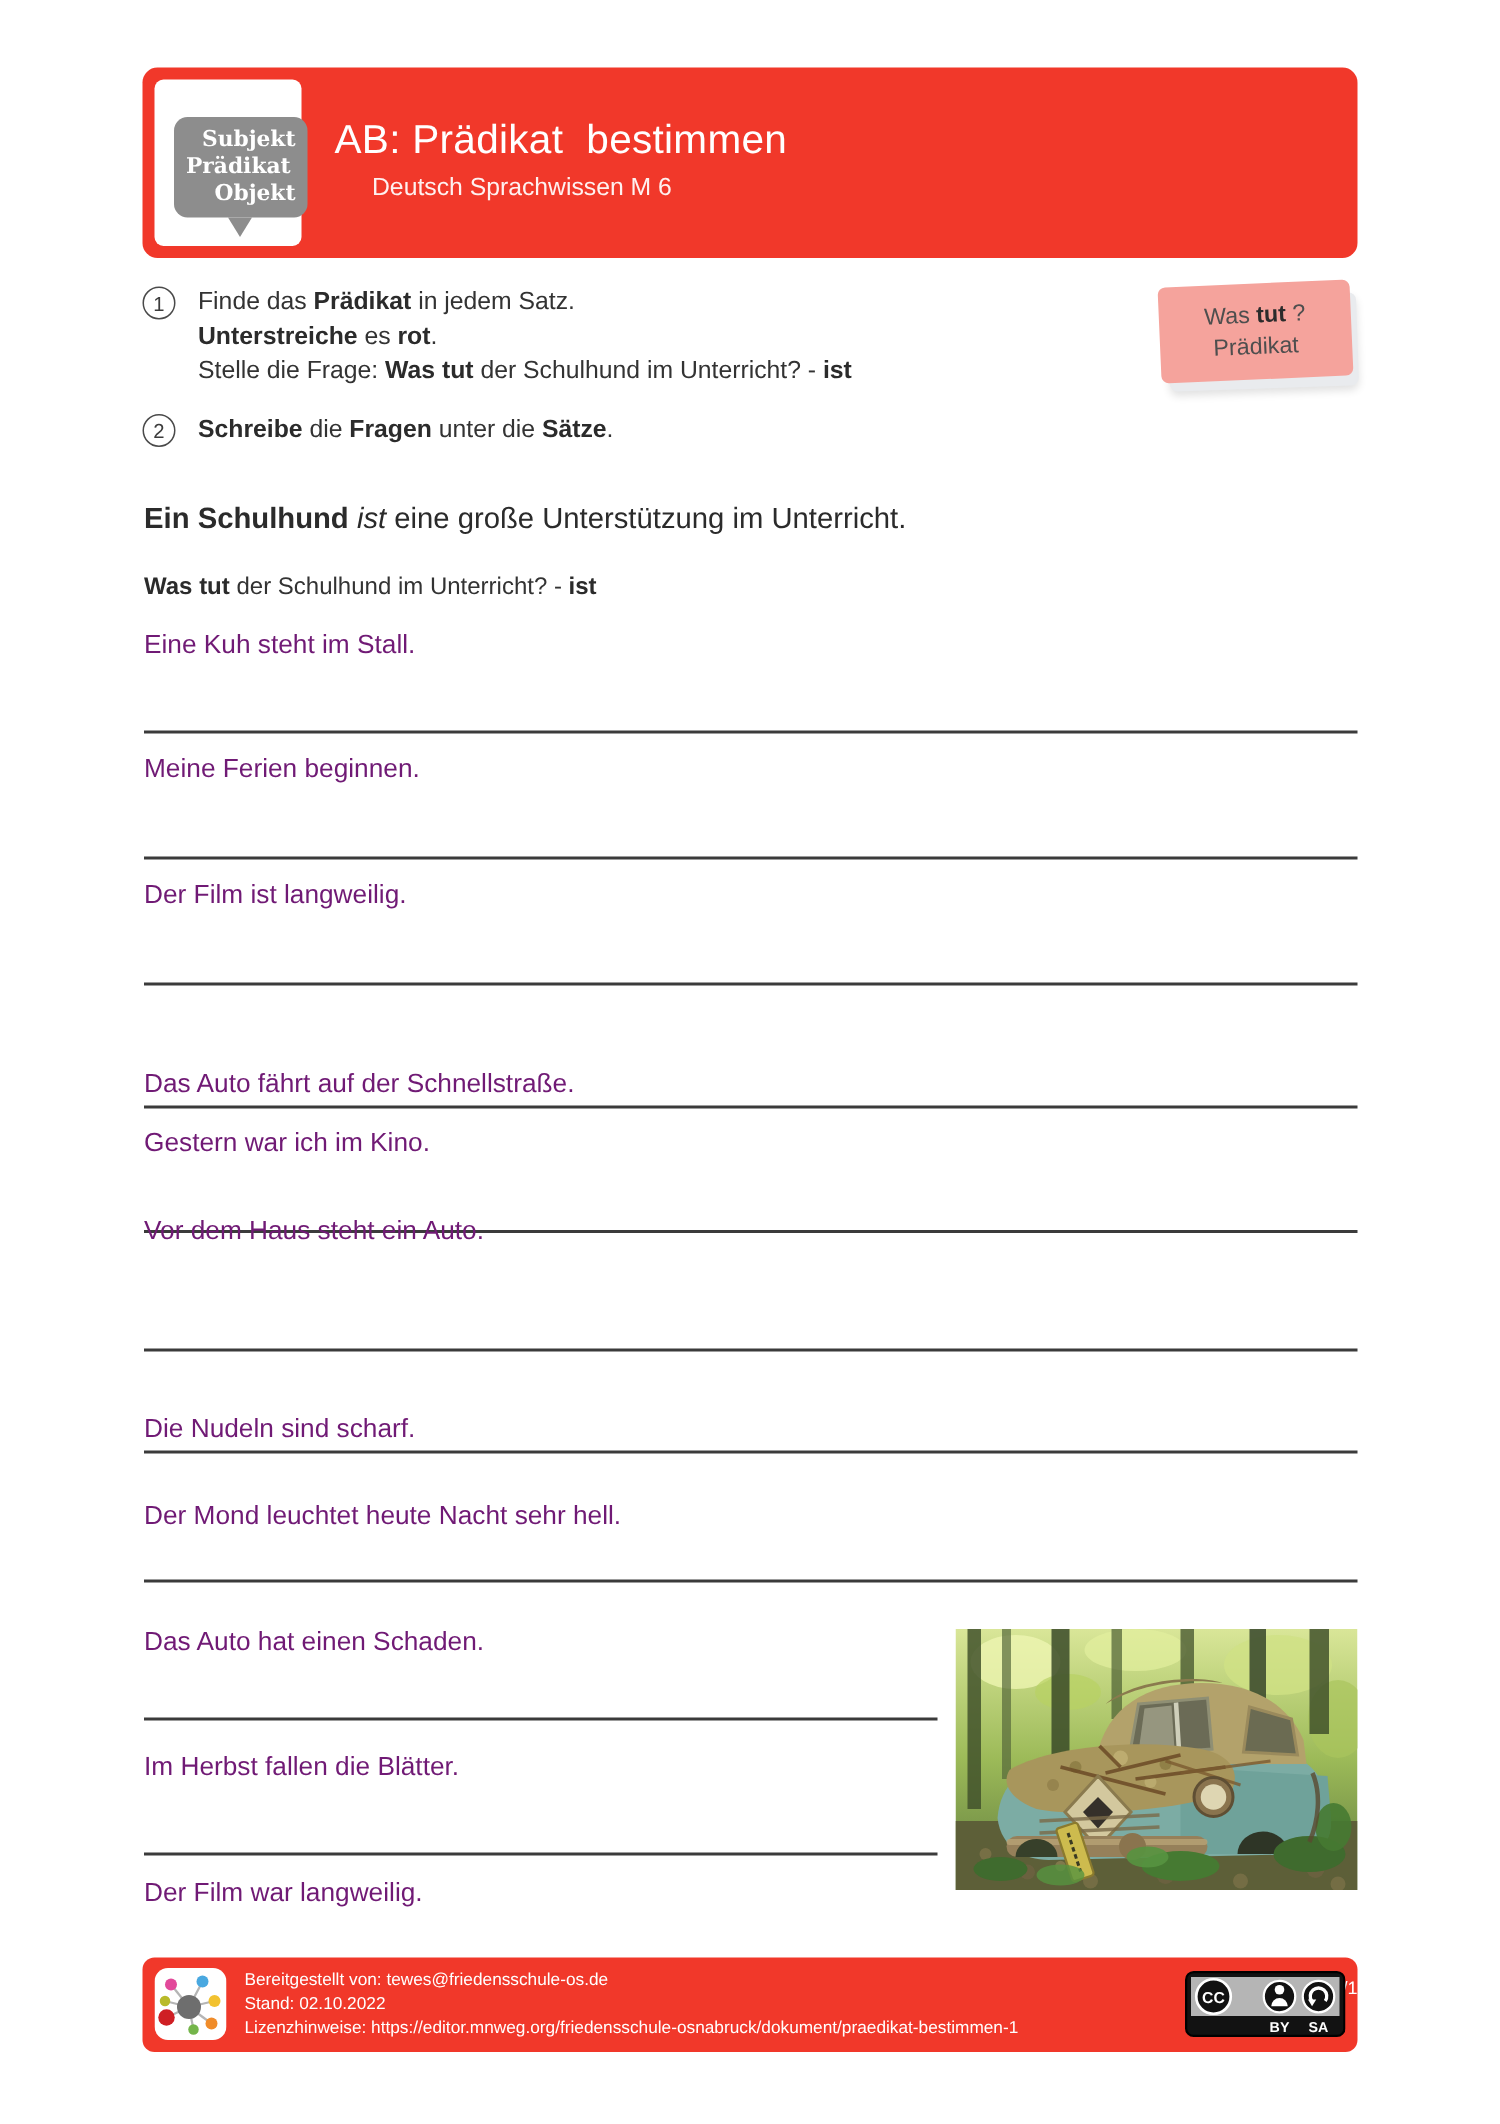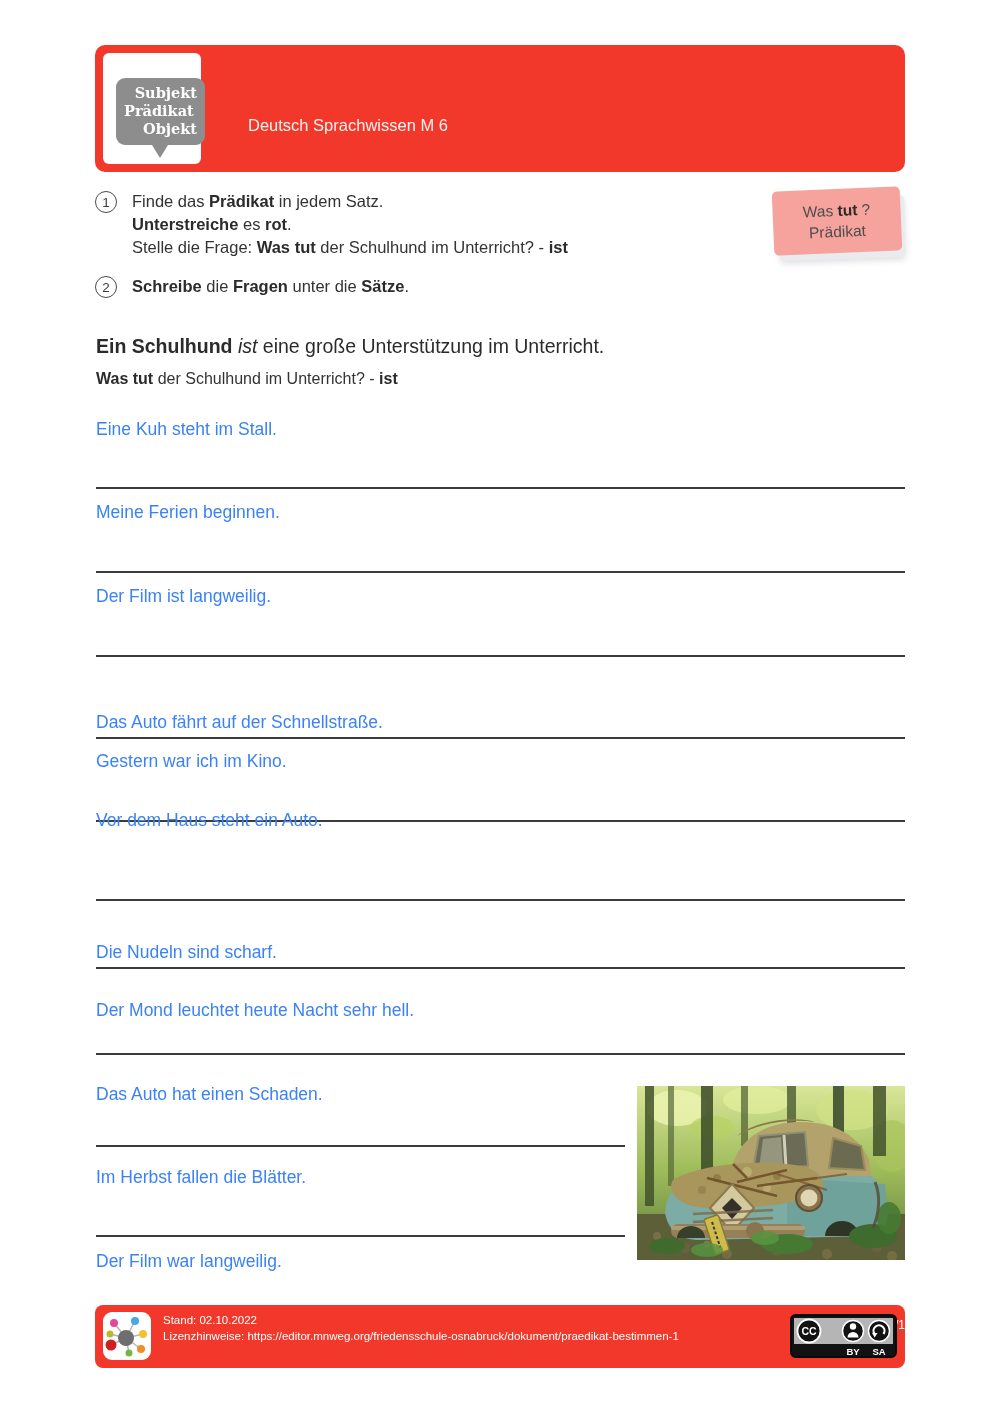--- a/index.html
+++ b/index.html
@@ -41,26 +41,26 @@
   .circle-num { flex:none; width:22px; height:22px; border:1.5px solid #4a4a4a;
                 border-radius:50%; display:flex; align-items:center; justify-content:center;
                 font-size:13.5px; color:#3c3c3c; margin-top:1px; }
   .instr-lines { font-size:16.5px; line-height:23px; color:#333; }
   .rich b, .instr-lines b { font-weight:bold; color:#2b2b2b; }
   .rich i { font-style:italic; }
 
   
   .example { position:absolute; left:96px; top:333px; width:700px; }
   .example-sentence { font-size:19.5px; color:#2b2b2b; line-height:26px; }
-  .example-question { margin-top:11px; font-size:16px; color:#333; }
+  .example-question { margin-top:24px; font-size:16px; color:#333; }
 
   
   .sentence-list { position:absolute; left:96px; top:414px; width:809px; height:865px; }
   .s-row { position:absolute; left:0; width:100%; }
-  .s-text { font-size:17.5px; color:#3b82f6; }
+  .s-text { font-size:17.5px; color:#701a75; }
   .s-line { position:absolute; left:0; height:0; border-top:2px solid #3b3b3b; }
   .s-line.full { width:809px; } .s-line.short { width:529px; }
 
   
   .car-photo { position:absolute; left:637px; top:1086px; width:268px; height:174px; }
 
   
   .footer { position:absolute; left:95px; top:1305px; width:810px; height:63px;
             background:#f1382a; border-radius:8px; }
   .footer-logo { position:absolute; left:8px; top:7px; width:48px; height:48px; }
@@ -76,20 +76,21 @@
 <div class="page">
 
   <div class="header">
     <div class="logo-box">
       <div class="bubble">
         <div class="r">Subjekt</div>
         <div class="l">Prädikat</div>
         <div class="r">Objekt</div>
       </div>
     </div>
+    <div class="header-title">AB: Prädikat  bestimmen</div>
     <div class="header-subtitle">Deutsch Sprachwissen M 6</div>
   </div>
 
   <div class="note-wrap">
     <div class="note-back"></div>
     <div class="note">
       <div class="rich">Was <b>tut</b> ?</div>
       <div>Prädikat</div>
     </div>
   </div>
@@ -265,20 +266,21 @@
       <circle cx="23" cy="26" r="8" fill="#6e6e6e"></circle>
       <circle cx="11" cy="11" r="4" fill="#e2499a"></circle>
         <circle cx="32" cy="9" r="4" fill="#49a8e0"></circle>
       <circle cx="40" cy="22" r="4" fill="#f2c230"></circle>
         <circle cx="38" cy="37" r="4" fill="#f08c2a"></circle>
       <circle cx="26" cy="41" r="3.5" fill="#74b54a"></circle>
         <circle cx="8" cy="33" r="5.5" fill="#cf1f24"></circle>
       <circle cx="7" cy="22" r="3.5" fill="#b9ba2a"></circle>
     </svg>
     <div class="footer-text">
+      <div>Bereitgestellt von: tewes@friedensschule-os.de</div>
       <div>Stand: 02.10.2022</div>
       <div>Lizenzhinweise: https://editor.mnweg.org/friedensschule-osnabruck/dokument/praedikat-bestimmen-1</div>
     </div>
     <div class="footer-page">Seite: 1/1</div>
     <svg class="cc-badge" width="107" height="44" viewBox="0 0 107 44">
       <rect x="0.75" y="0.75" width="105.5" height="42.5" rx="5" fill="#121212" stroke="#000" stroke-width="1.5"></rect>
       <rect x="4" y="4" width="99" height="26" fill="#b5b5b5"></rect>
       <g>
         <circle cx="19" cy="17" r="11.5" fill="#121212" stroke="#fff" stroke-width="1.8"></circle>
         <text x="19" y="21" text-anchor="middle" font-family="Liberation Sans, sans-serif" font-size="10.5" font-weight="bold" fill="#fff">CC</text>

